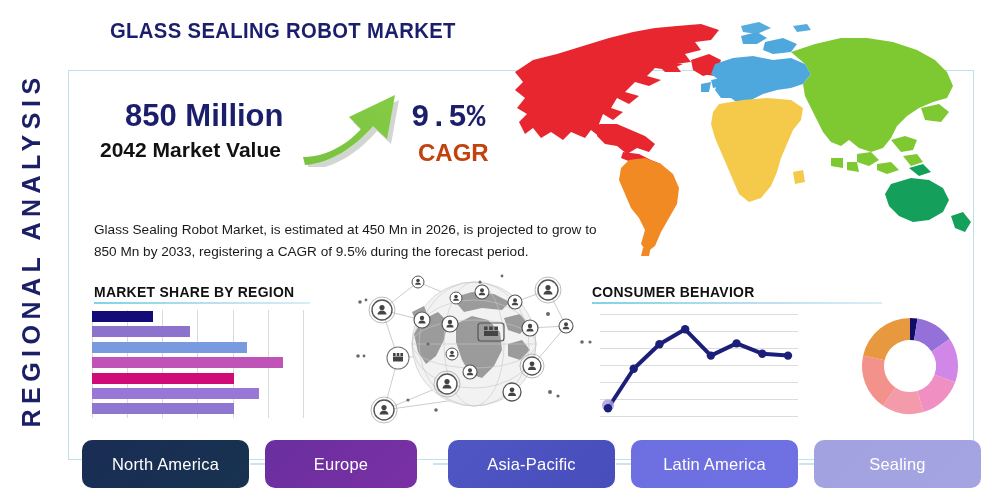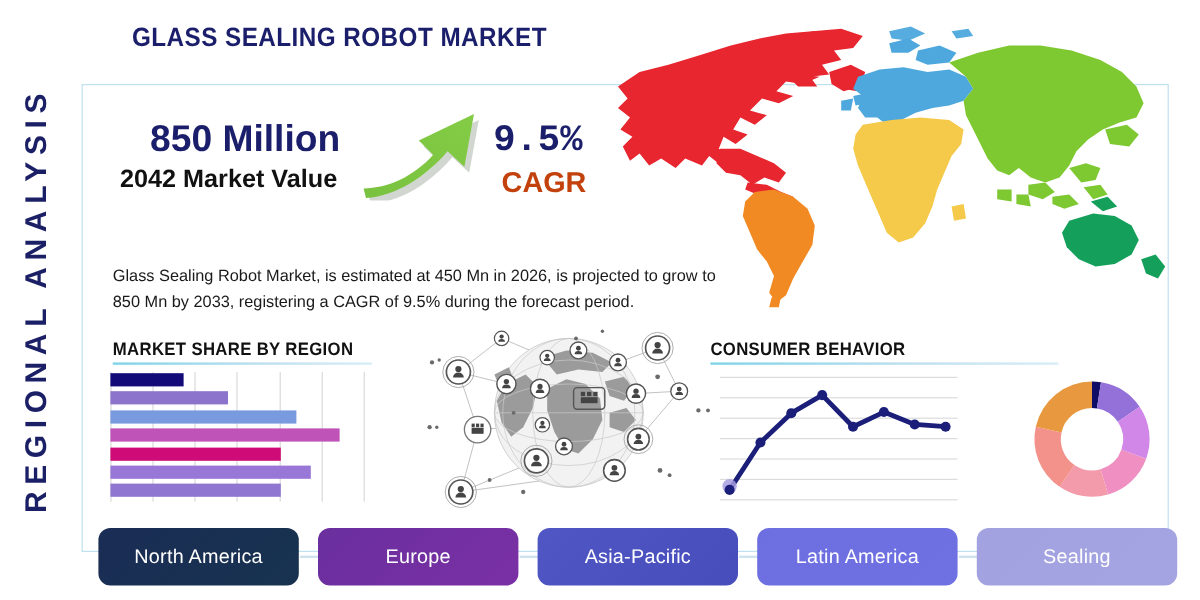--- a/index.html
+++ b/index.html
@@ -470,21 +470,21 @@
         <path d="M27.01999786309771,93.69986756517895 A48,48 0 0 1 7.155995426940123,43.529124412965956 L28.626164189592565,48.3282757236899 A26,26 0 0 0 39.38583217584459,75.5040949311386 Z" fill="#f3928b"></path>
         <path d="M7.155995426940123,43.529124412965956 A48,48 0 0 1 53.99999999999999,6 L53.99999999999999,28 A26,26 0 0 0 28.626164189592565,48.3282757236899 Z" fill="#e8993f"></path>
       </svg>
   </div>
 
   <div class="pill-row">
       <div class="pill" style="left: 0px; width: 167px; background: linear-gradient(135deg, rgb(26, 45, 85), rgb(23, 50, 79));">
         <span>North America</span>
       </div>
       <div class="pill-link" style="left: 168px;"></div>
-      <div class="pill" style="left: 183px; width: 167px; background: linear-gradient(135deg, rgb(106, 47, 158), rgb(122, 48, 164));">
+      <div class="pill" style="left: 183px; width: 152px; background: linear-gradient(135deg, rgb(106, 47, 158), rgb(122, 48, 164));">
         <span>Europe</span>
       </div>
       <div class="pill-link" style="left: 351px;"></div>
       <div class="pill" style="left: 366px; width: 167px; background: linear-gradient(135deg, rgb(80, 86, 196), rgb(71, 77, 187)); justify-content: center;">
         <span>Asia-Pacific</span>
       </div>
       <div class="pill-link" style="left: 534px;"></div>
       <div class="pill" style="left: 549px; width: 167px; background: linear-gradient(135deg, rgb(109, 110, 224), rgb(111, 112, 226));">
         <span>Latin America</span>
       </div>

